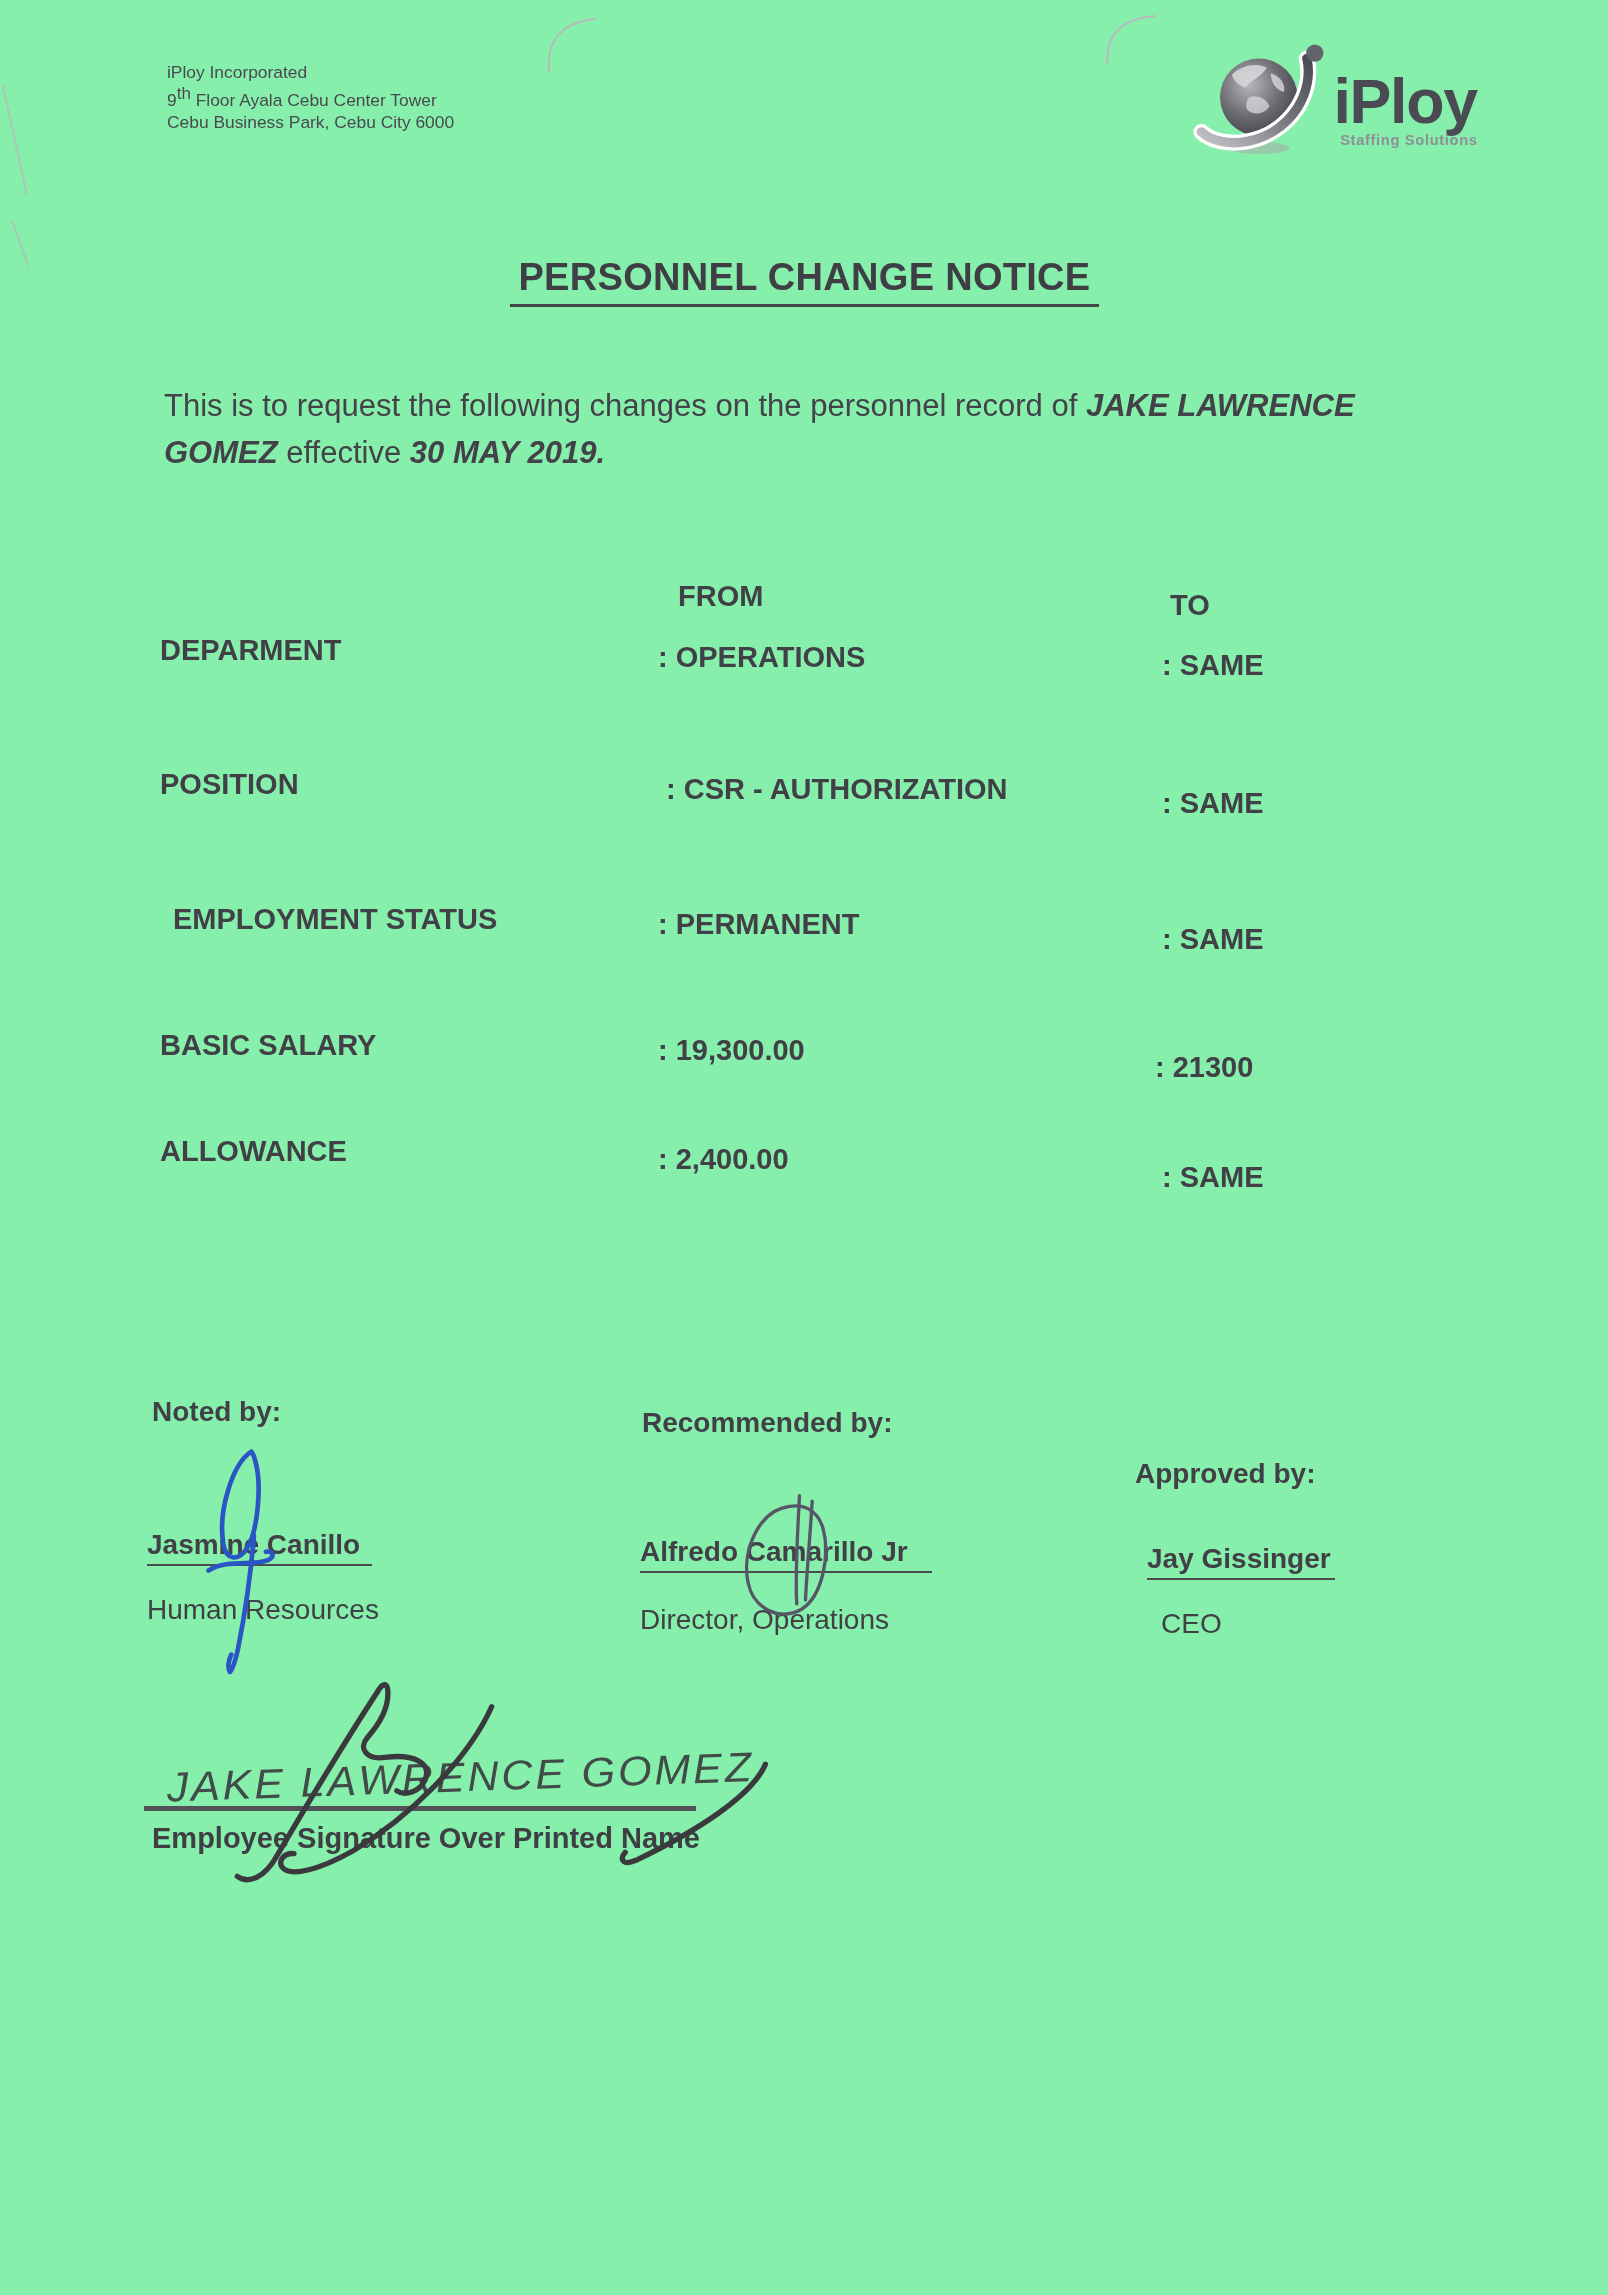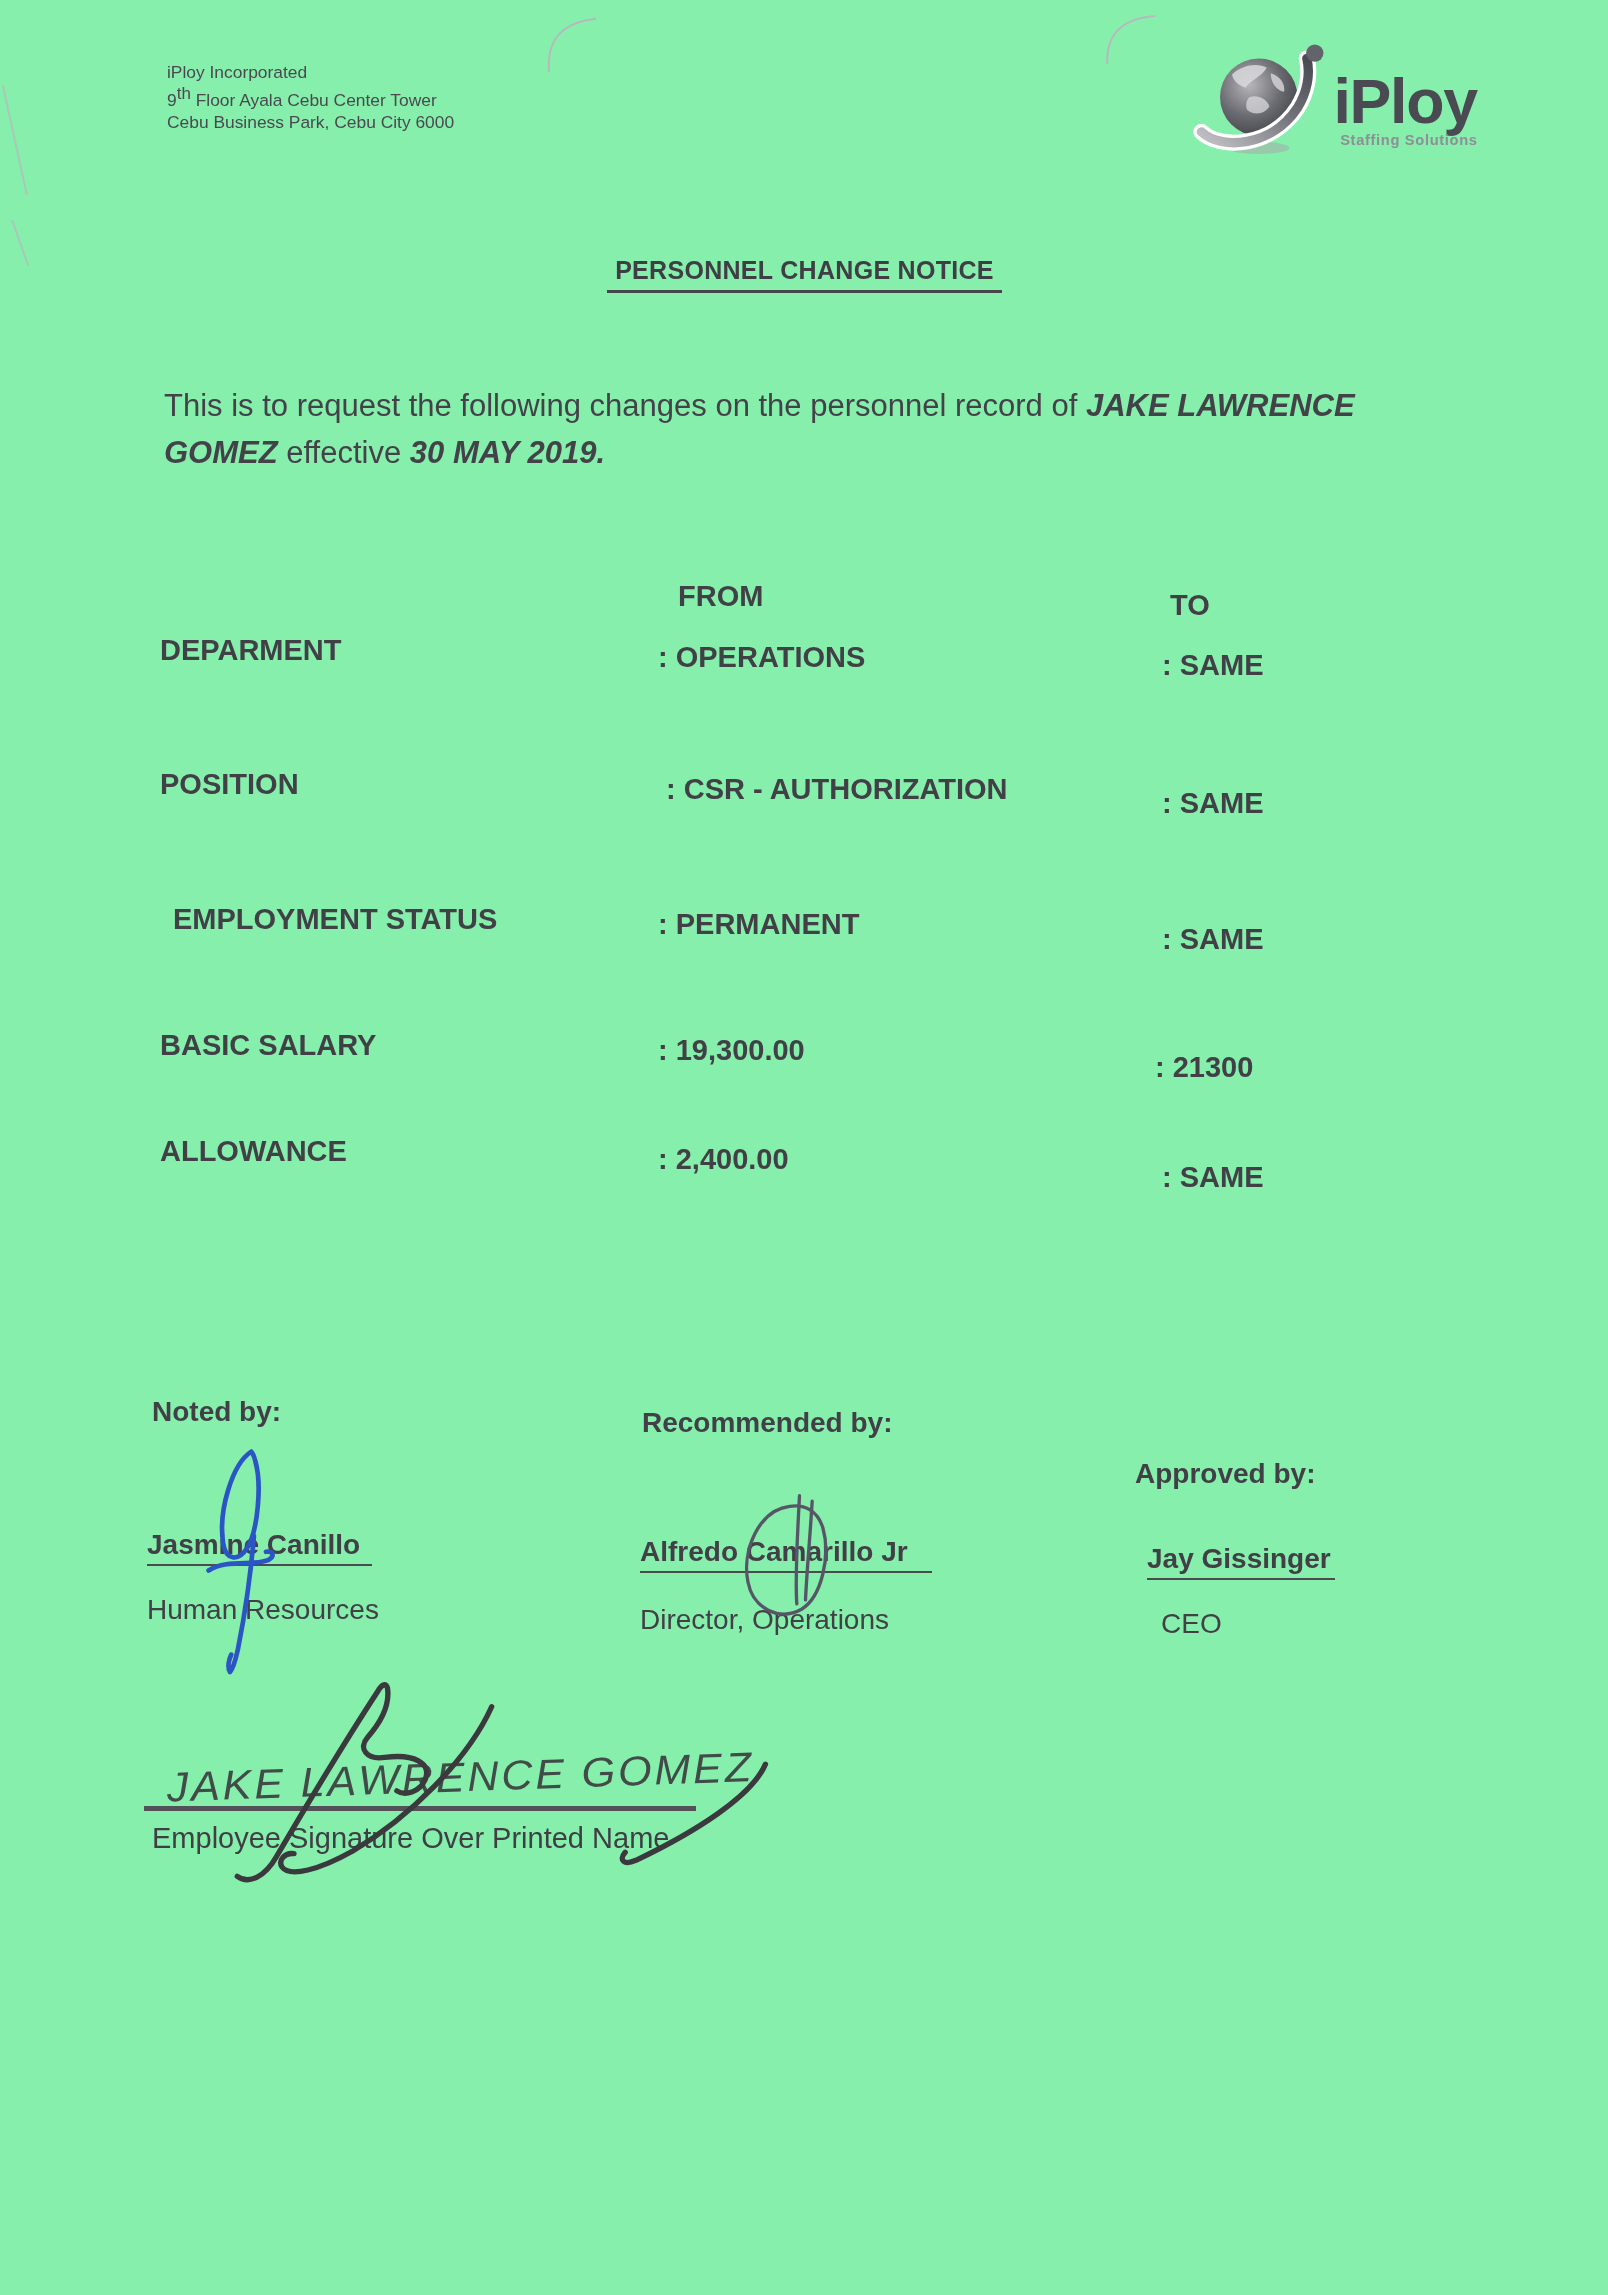--- a/index.html
+++ b/index.html
@@ -14,21 +14,21 @@
   }
   .abs { position:absolute; }
 
   
   .addr { left:167px; top:61px; font-size:17.4px; line-height:22px; color:#4a494f; }
   .addr sup { font-size:17px; vertical-align:super; }
 
   
   .title-wrap { left:0; top:256px; width:100%; text-align:center; }
   .title-wrap span {
-    display:inline-block; font-size:25px; font-weight:700; letter-spacing:0.3px;
+    display:inline-block; font-size:38px; font-weight:700; letter-spacing:0.3px;
     color:#3e3e44; border-bottom:3.3px solid #45454a; padding:0 8px 4.7px 8px;
   }
 
   
   .intro {
     left:164px; top:382px; width:1212px;
     font-size:31px; line-height:47px; color:#434249;
     white-space:pre-wrap;
   }
   .intro .bi { font-weight:700; font-style:italic; }
@@ -38,21 +38,21 @@
   .cell { font-size:29px; font-weight:700; color:#414047; white-space:nowrap; }
 
   
   .sig-h    { font-size:28px; font-weight:700; color:#414047; white-space:nowrap; }
   .sig-name { font-size:28px; font-weight:700; color:#414047; white-space:nowrap;
               border-bottom:2.7px solid #4a4a50; padding-bottom:2.7px; }
   .sig-role { font-size:28px; font-weight:400; color:#414047; white-space:nowrap; }
 
   
   .emp-line    { left:144px; top:1806px; width:552px; height:5.3px; background:#515157; }
-  .emp-caption { left:152px; top:1822px; font-size:29px; font-weight:400; color:#3e3e44; white-space:nowrap; }
+  .emp-caption { left:152px; top:1822px; font-size:29px; font-weight:700; color:#3e3e44; white-space:nowrap; }
 
   .overlay { left:0; top:0; width:1609px; height:2295px; pointer-events:none; }
 
   .logo-svg { left:1192px; top:33px; width:307px; height:127px; }
 </style>
 </head>
 <body>
 
 <div class="page">
 

